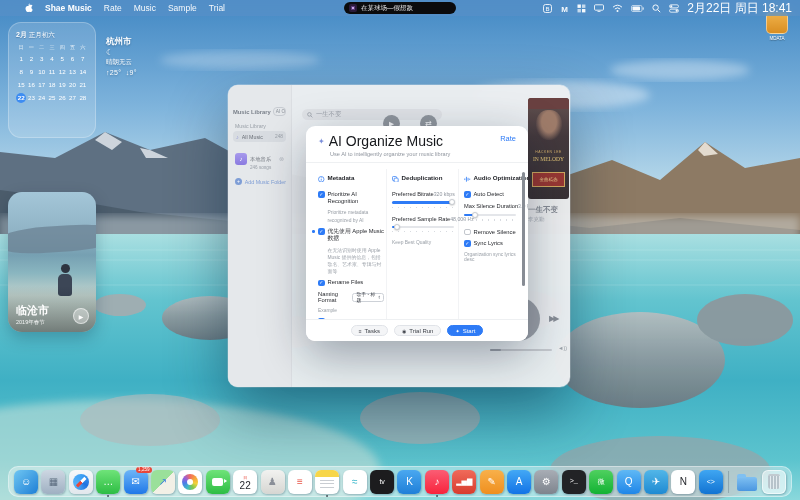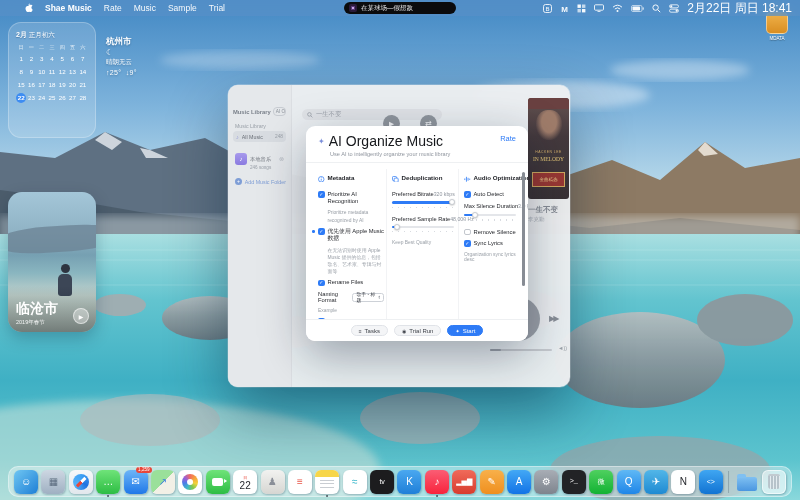--- a/index.html
+++ b/index.html
@@ -49,21 +49,21 @@
   .w-photo { position:absolute; left:8px; top:192px; width:88px; height:140px; z-index:10;
     border-radius:14px; overflow:hidden; box-shadow:0 6px 16px rgba(0,30,60,.25);
     background:linear-gradient(180deg,#a4c6d8 0%,#8fb2c4 30%,#76a0b2 45%,#8ab6c0 58%,#c2d2cc 74%,#cfd2c4 100%); }
   .w-photo::before { content:""; position:absolute; left:-10px; top:34px; width:120px; height:26px;
     background:#6d8496; transform:rotate(-4deg); opacity:.8; border-radius:40%; }
   .w-photo::after { content:""; position:absolute; left:0; bottom:0; right:0; height:46px;
     background:linear-gradient(180deg,rgba(0,20,30,0) 0%,rgba(0,20,30,.45) 100%); }
   .wp-person { position:absolute; left:48px; top:72px; width:18px; height:34px; }
   .wp-person .head { width:9px; height:9px; border-radius:50%; background:#2e3440; margin:0 auto; }
   .wp-person .body { width:14px; height:22px; border-radius:5px 5px 3px 3px; background:#3c4656; margin:1px auto 0; }
-  .wp-loc { position:absolute; left:8px; bottom:14px; color:#fff; font-size:14px; font-weight:bold; z-index:2; }
+  .wp-loc { position:absolute; left:8px; bottom:14px; color:#fff; font-size:11px; font-weight:bold; z-index:2; }
   .wp-sub { position:absolute; left:8px; bottom:6px; color:rgba(255,255,255,.9); font-size:5.5px; z-index:2; }
   .wp-play { position:absolute; right:7px; bottom:8px; width:16px; height:16px; border-radius:50%; z-index:2;
     background:rgba(255,255,255,.35); border:0.5px solid rgba(255,255,255,.55);
     display:flex; align-items:center; justify-content:center; color:#fff; font-size:6px; }
 
   .w-mdata { position:absolute; left:764px; top:12px; width:26px; z-index:10; text-align:center; }
   .w-mdata .sq { width:22px; height:22px; margin:0 auto; border-radius:5px;
     background:linear-gradient(180deg,#f0b24a,#d98e22); border:0.5px solid rgba(255,255,255,.45); }
   .w-mdata .lb { font-size:4.5px; color:#fff; margin-top:2px; text-shadow:0 1px 1px rgba(0,0,0,.4); }
 

